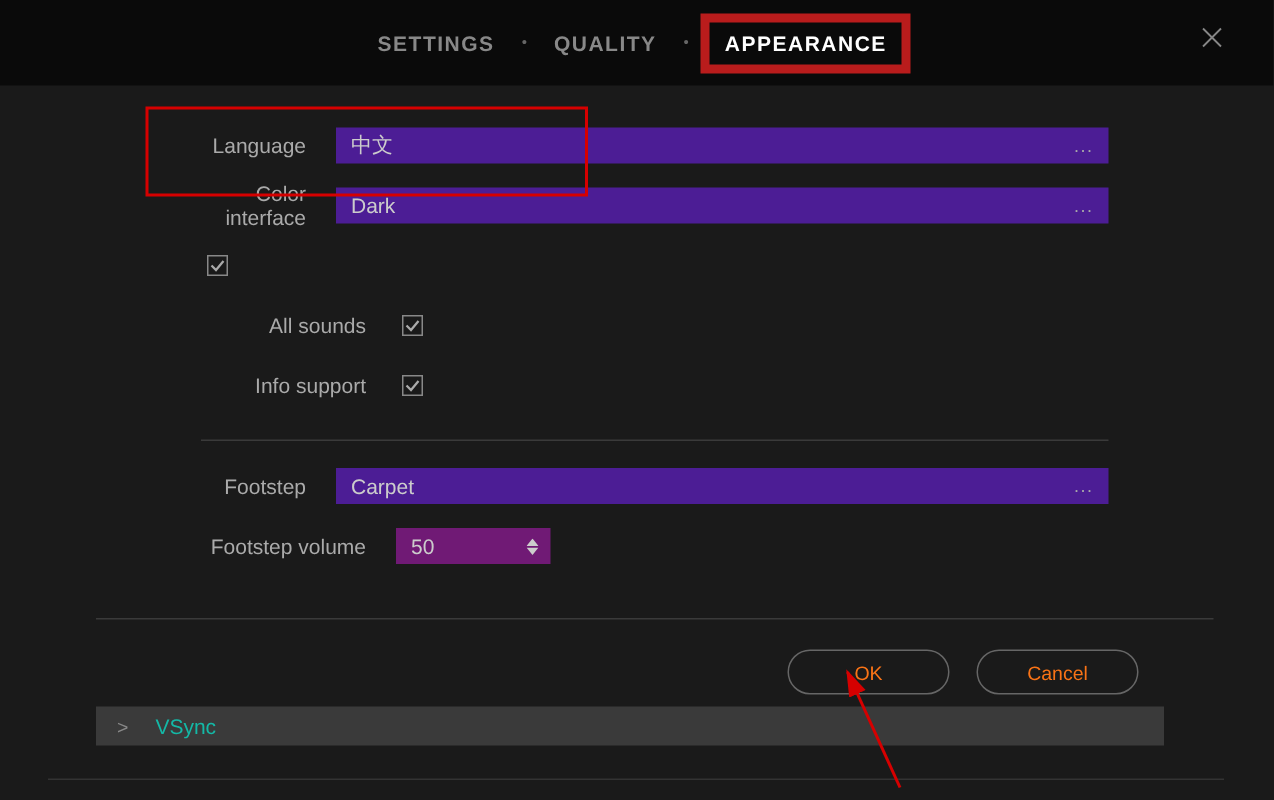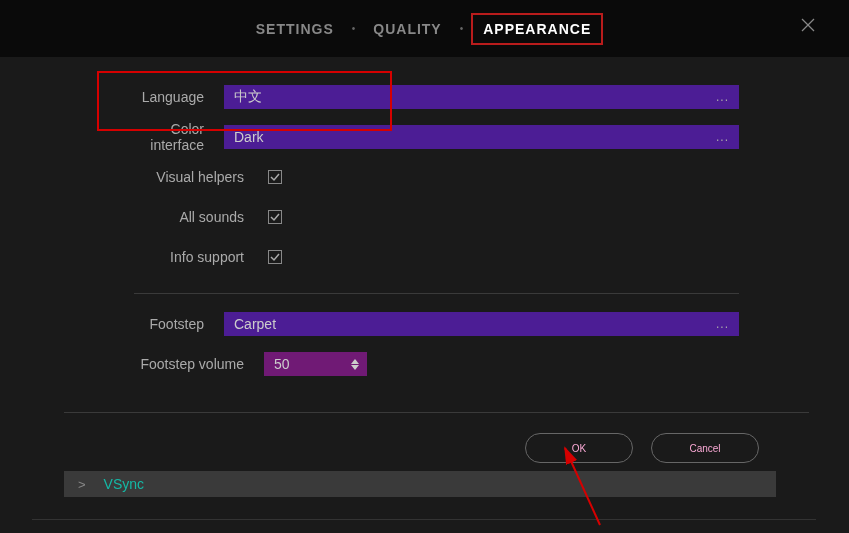--- a/index.html
+++ b/index.html
@@ -28,21 +28,21 @@
     .tab {
       font-size: 14px;
       font-weight: 700;
       letter-spacing: 1px;
       color: #888;
       cursor: pointer;
       padding: 6px 10px;
     }
     .tab.active {
       color: #fff;
-      border: 2px solid #b91c1c;
+      border: 6px solid #b91c1c;
     }
     .tab-sep {
       color: #666;
       font-size: 10px;
     }
     .close-btn {
       position: absolute;
       right: 28px;
       top: 18px;
       width: 20px;
@@ -144,22 +144,22 @@
       justify-content: flex-end;
       gap: 18px;
       padding: 20px 50px 0 0;
     }
     .btn {
       width: 108px;
       height: 30px;
       border: 1px solid #666;
       border-radius: 15px;
       background: transparent;
-      color: #f9a8d4;
-      font-size: 10px;
+      color: #f97316;
+      font-size: 13px;
       display: flex;
       align-items: center;
       justify-content: center;
       cursor: pointer;
     }
     .bg-row {
       position: absolute;
       left: 64px;
       top: 471px;
       width: 712px;
@@ -220,21 +220,20 @@
       <div class="label-col">Color interface</div>
       <div class="control-col">
         <div class="dropdown">
           <span class="dropdown-value">Dark</span>
           <span class="dropdown-dots">...</span>
         </div>
       </div>
     </div>
 
     <div class="row">
-      <div class="label-col">Visual helpers</div>
       <div class="control-col">
         <div class="checkbox">
           <svg viewBox="0 0 10 10" stroke="#aaa" stroke-width="1.5" fill="none">
               <polyline points="1,5 4,8 9,2"></polyline>
             </svg>
         </div>
       </div>
     </div>
 
     <div class="row">

